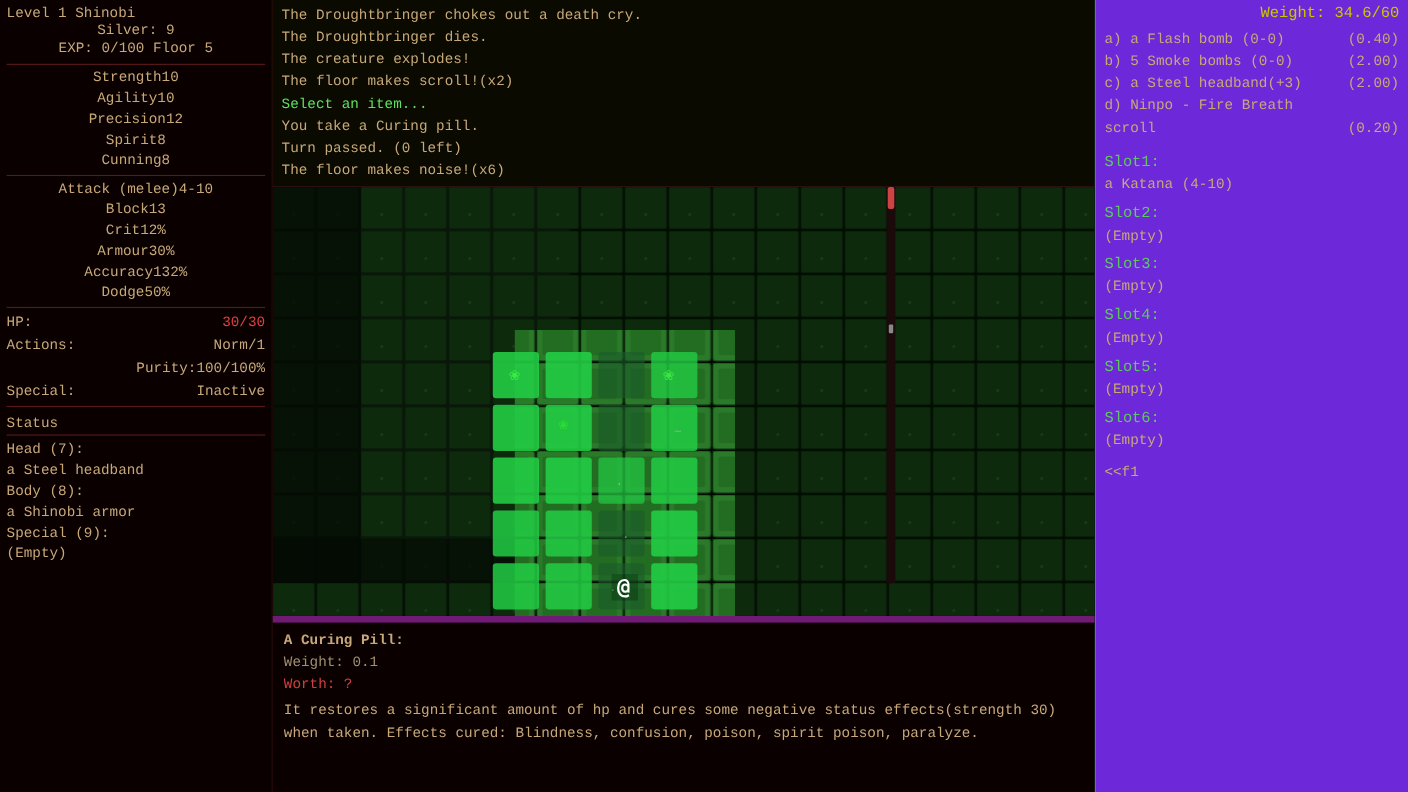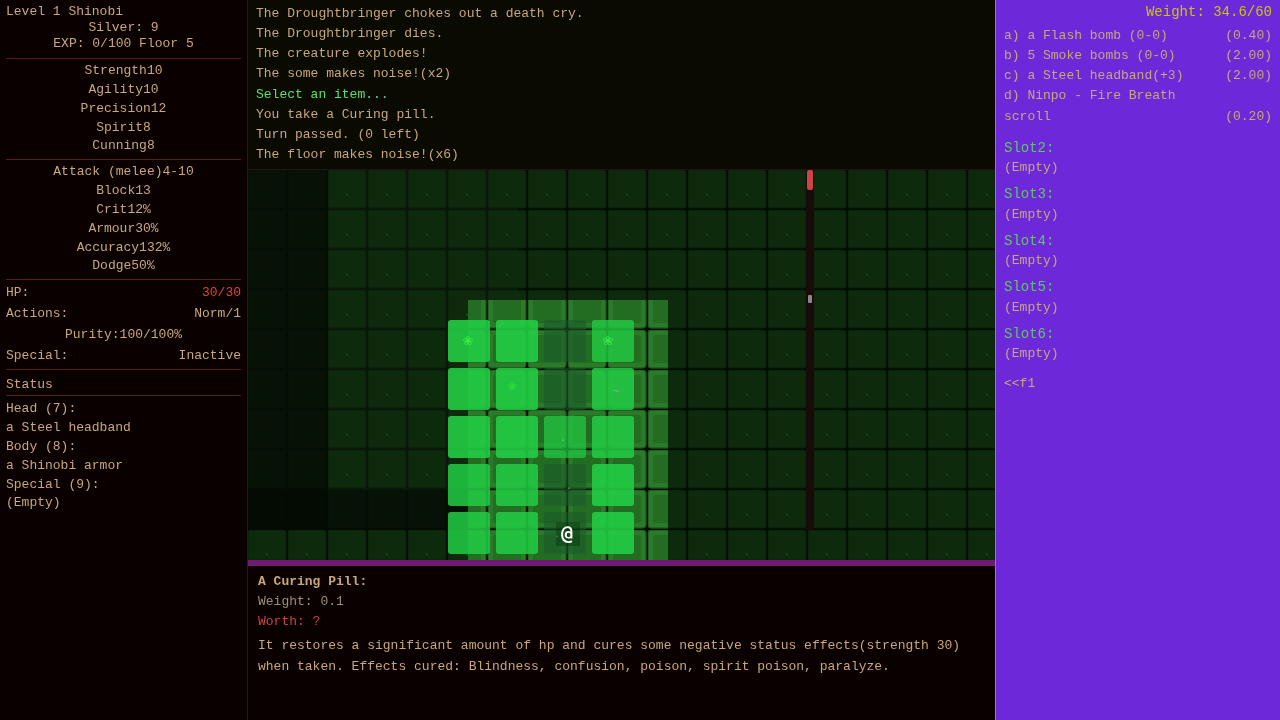--- a/index.html
+++ b/index.html
@@ -71,21 +71,21 @@
 
     .hp-row { display: flex; justify-content: space-between; line-height: 1.6; }
     .hp-label { color: #c8a878; }
     .hp-val { color: #e04040; }
 
     .fatigue-row { display: flex; justify-content: space-between; line-height: 1.6; }
     .fatigue-label { color: #c8a878; }
     .fatigue-val { color: #e04040; }
 
     .actions-row { display: flex; justify-content: space-between; line-height: 1.6; }
-    .purity-row { display: flex; justify-content: center; line-height: 1.6; }
+    .purity-row { display: flex; justify-content: flex-end; line-height: 1.6; }
     .special-row { display: flex; justify-content: space-between; line-height: 1.6; }
 
     .status-label { color: #c8a878; margin-top: 4px; }
     .equip-slot-label { color: #c8a878; line-height: 1.5; }
     .equip-slot-item { color: #c8a878; line-height: 1.4; padding-left: 0; }
 
     
     #center-panel {
       flex: 1;
       display: flex;
@@ -270,21 +270,21 @@
       </div>
     </div>
 </div>
 
 <div id="center-panel">
 
   <div id="game-log">
   <div class="log-line">The Droughtbringer chokes out a death cry.</div>
       <div class="log-line">The Droughtbringer dies.</div>
       <div class="log-line">The creature explodes!</div>
-      <div class="log-line">The some makes noise!(x2)</div>
+      <div class="log-line">The floor makes scroll!(x2)</div>
       <div class="log-line highlight">Select an item...</div>
       <div class="log-line">You take a Curing pill.</div>
       <div class="log-line">Turn passed. (0 left)</div>
       <div class="log-line">The floor makes noise!(x6)</div>
     </div>
 
   <div id="game-map">
     <svg id="map-svg" xmlns="http://www.w3.org/2000/svg">
 
       <rect width="100%" height="100%" fill="#000e00"></rect>
@@ -400,20 +400,24 @@
         <span>c) a Steel headband(+3)</span>
         <span class="inv-weight">(2.00)</span>
       </div>
       <div class="inv-item">
         <span>d) Ninpo - Fire Breath scroll</span>
         <span class="inv-weight">(0.20)</span>
       </div>
     </div>
 
   <div id="slot-section" class="slot-section">
+  <div>
+        <div class="slot-label">Slot1:</div>
+        <div class="slot-value">a Katana (4-10)</div>
+      </div>
       <div>
         <div class="slot-label">Slot2:</div>
         <div class="slot-value">(Empty)</div>
       </div>
       <div>
         <div class="slot-label">Slot3:</div>
         <div class="slot-value">(Empty)</div>
       </div>
       <div>
         <div class="slot-label">Slot4:</div>

